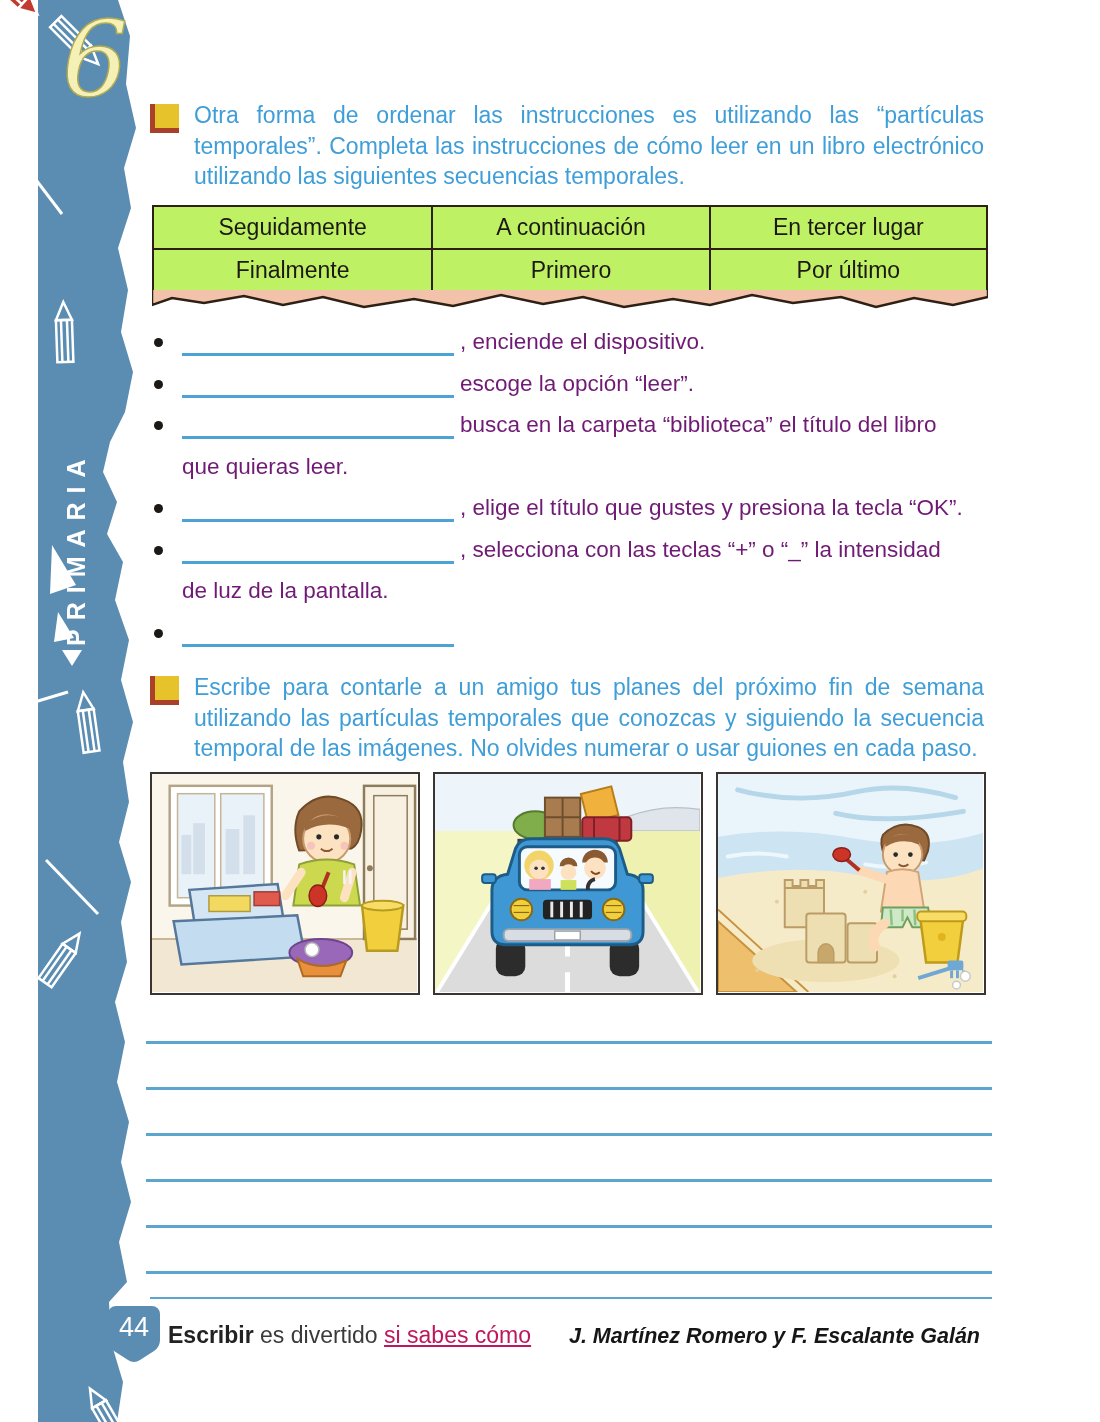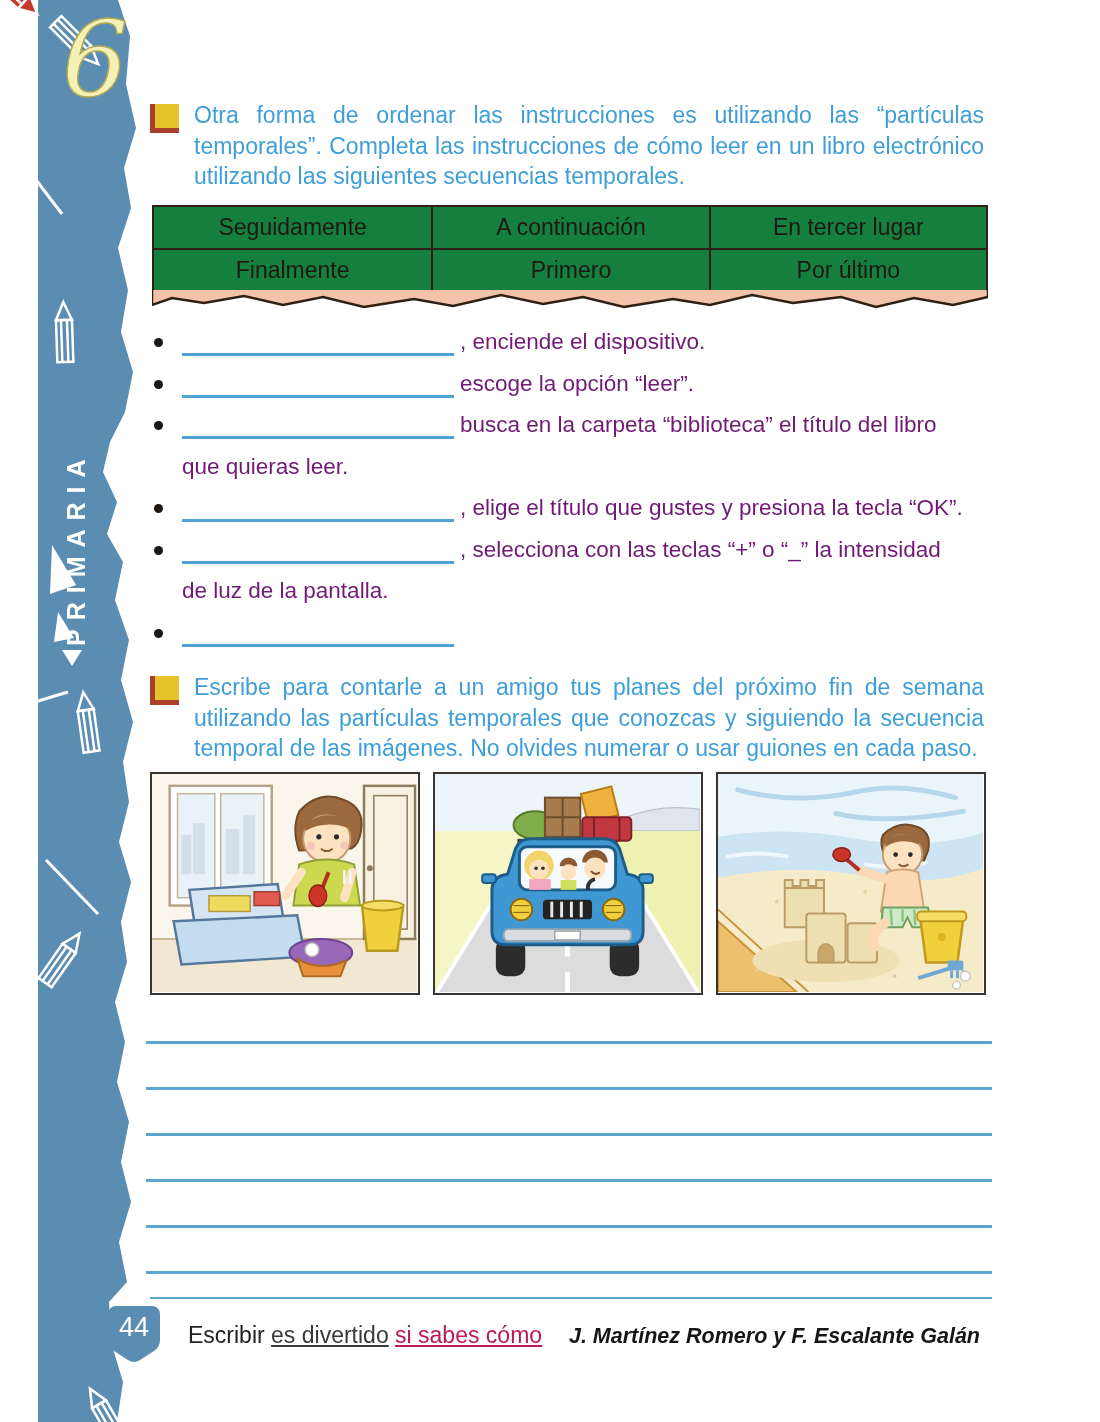--- a/index.html
+++ b/index.html
@@ -18,21 +18,21 @@
         border-top:16px solid #fff;}
   
   .content{position:absolute;left:150px;top:0;width:842px;}
   .activity-head{position:absolute;display:flex;gap:15px;width:840px;margin-top:16px;}
   .sq{flex:none;width:24px;height:24px;margin-top:4px;background:#e7c32b;
       border-left:5px solid #a8402a;border-bottom:5px solid #a8402a;}
   .instr{margin:0;font-size:23px;line-height:1.33;color:#3f9ed8;text-align:justify;width:790px;}
   
   .word-bank{position:absolute;top:205px;left:2px;width:836px;font-size:23px;}
   .wb-grid{display:grid;grid-template-columns:1fr 1fr 1fr;
-      border:2.5px solid #2e2014;border-bottom:none;background:#15803d;}
+      border:2.5px solid #2e2014;border-bottom:none;background:#bef264;}
   .wb-cell{height:41px;display:flex;align-items:center;justify-content:center;
       border-left:2.5px solid #2e2014;}
   .wb-cell:nth-child(3n+1){border-left:none;}
   .wb-cell.r1{border-bottom:2.5px solid #2e2014;}
   .wb-torn{display:block;margin-top:-1px;}
   
   .fill-list{position:absolute;top:321px;left:0;width:842px;margin:0;padding:0;list-style:none;
       font-size:22.5px;color:#701a75;}
   .fill-list li{position:relative;padding-left:32px;line-height:41.5px;}
   .fill-list li::before{content:"";position:absolute;left:4px;top:17px;width:9px;height:9px;
@@ -48,22 +48,22 @@
   .scene svg{display:block;}
   
   .write-lines{position:absolute;top:998px;left:-4px;width:846px;}
   .write-line{height:43px;border-bottom:3px solid #5ba5cf;}
   .footer-sep{position:absolute;top:1297px;left:0;width:842px;border-top:2px solid #5ba5cf;}
   
   .badge{position:absolute;left:108px;top:1306px;}
   .badge-num{position:absolute;left:108px;top:1312px;width:52px;text-align:center;
       color:#fff;font-size:27px;}
   .brand{position:absolute;left:168px;top:1322px;font-size:23px;white-space:nowrap;}
-  .brand .b1{font-weight:normal;color:#222;margin-left:20px;}
-  .brand .b2{color:#3a3a3a;text-decoration:underline;}
+  .brand .b1{font-weight:bold;color:#222;}
+  .brand .b2{color:#3a3a3a;}
   .brand .b3{color:#be185d;text-decoration:underline;}
   .authors{position:absolute;right:120px;top:1324px;font-size:21.5px;font-style:italic;
       font-weight:bold;color:#161616;white-space:nowrap;}
 </style>
 </head>
 <body>
 
 <div class="page">
 
   <div class="sidebar">

